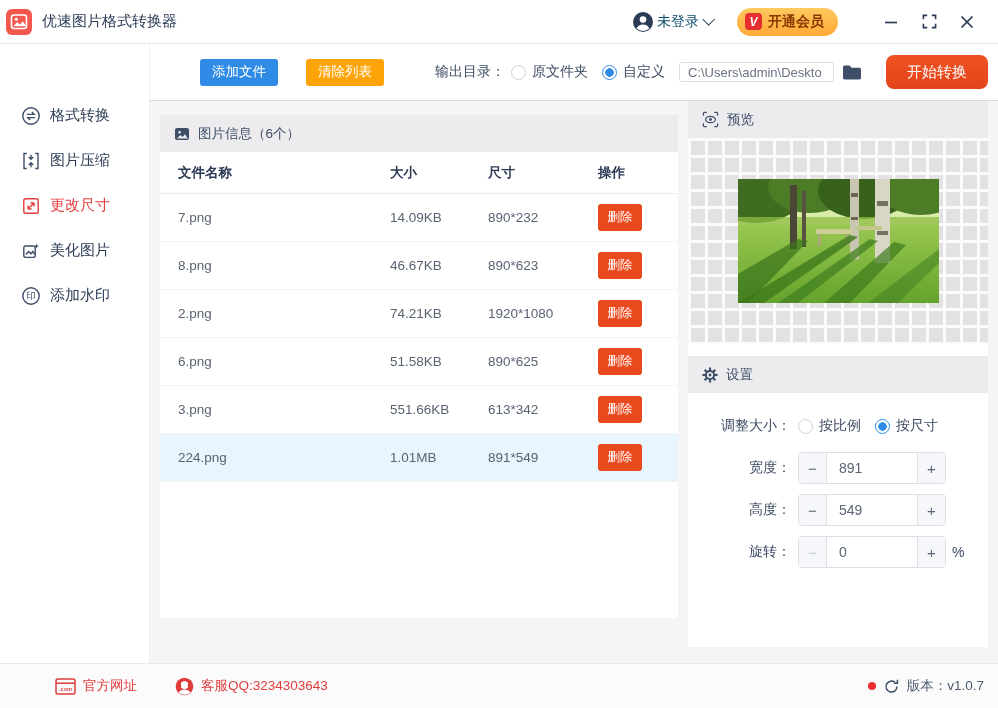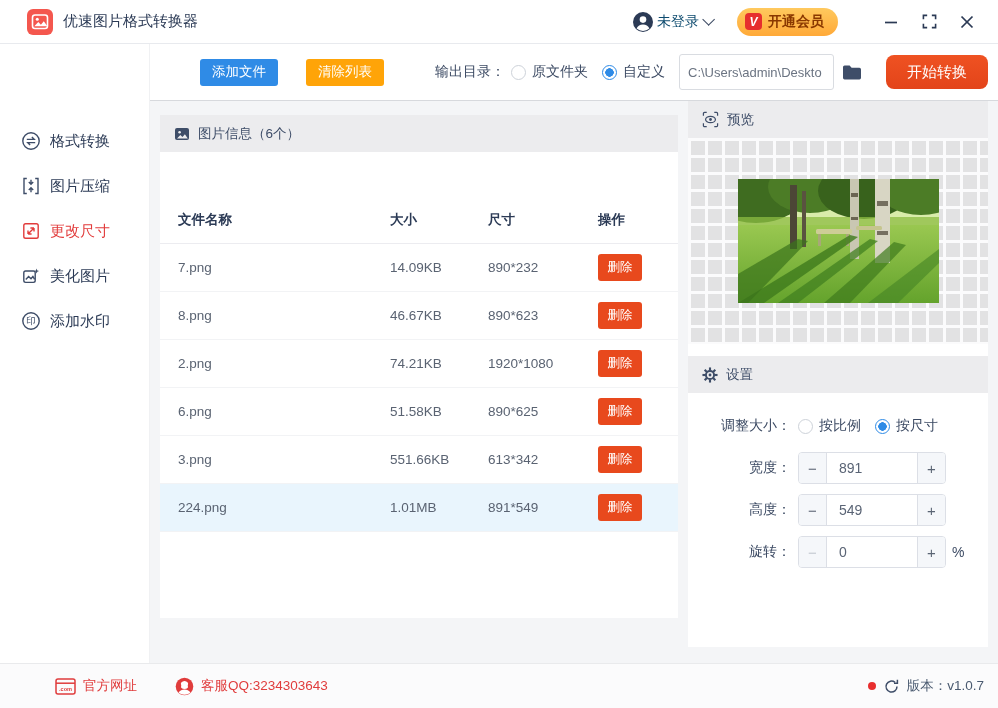--- a/index.html
+++ b/index.html
@@ -1,59 +1,59 @@
 <!DOCTYPE html>
 <html><head>
 <meta charset="utf-8">
 <style>
   * { margin:0; padding:0; box-sizing:border-box; }
   html,body { width:998px; height:708px; }
   body { font-family:"Liberation Sans","DejaVu Sans",sans-serif; background:#fff; color:#2b3a55; overflow:hidden; }
   .app { width:998px; height:708px; display:flex; flex-direction:column; background:#fff; }
 
   
-  .titlebar { height:44px; flex:0 0 44px; display:flex; align-items:center; justify-content:space-between; padding:0 16px 0 27px; border-bottom:1px solid #e8eaee; background:#fff; }
+  .titlebar { height:44px; flex:0 0 44px; display:flex; align-items:center; justify-content:space-between; padding:0 16px 0 6px; border-bottom:1px solid #e8eaee; background:#fff; }
   .tb-left { display:flex; align-items:center; gap:10px; }
   .app-title { font-size:15px; color:#2b3a55; }
   .tb-right { display:flex; align-items:center; }
   .login { display:flex; align-items:center; gap:3px; cursor:pointer; margin-right:26px; font-size:14px; color:#0c4a6e; }
   .chev { width:9px; height:9px; border-right:1.6px solid #3c4a63; border-bottom:1.6px solid #3c4a63; transform:rotate(45deg) translateY(-3px); }
   .vip { display:flex; align-items:center; gap:6px; border:none; cursor:pointer; height:28px; padding:0 14px 0 8px; border-radius:14px; background:linear-gradient(180deg,#ffc95e,#ffa938); font-size:14px; font-weight:bold; color:#8a3800; margin-right:30px; }
   .vip-badge { width:17px; height:17px; border-radius:4px; background:#e62e2e; color:#fff; font-size:12px; font-weight:bold; display:flex; align-items:center; justify-content:center; font-style:italic; }
   .winbtn { width:30px; height:30px; display:flex; align-items:center; justify-content:center; cursor:pointer; margin-left:8px; }
 
   
   .body { flex:1; display:flex; min-height:0; }
   .sidebar { width:150px; flex:0 0 150px; background:#fff; border-right:1px solid #f0f1f3; padding-top:62px; }
-  .side-item { height:45px; display:flex; align-items:flex-end; gap:9px; padding-left:21px; font-size:15px; color:#2b3a55; cursor:pointer; }
+  .side-item { height:45px; display:flex; align-items:flex-start; gap:9px; padding-left:21px; font-size:15px; color:#2b3a55; cursor:pointer; }
   .side-item svg { flex:0 0 auto; color:#3e4d68; }
   .side-item.active { color:#e23c3c; }
   .side-item.active svg { color:#e23c3c; }
 
   .main { flex:1; display:flex; flex-direction:column; min-width:0; }
   .toolbar { height:57px; flex:0 0 57px; background:#fff; border-bottom:1px solid #d7d9dd; display:flex; align-items:center; padding:0 10px 0 13px; }
   .btn { border:none; cursor:pointer; color:#fff; font-size:13.5px; border-radius:3px; height:27px; padding:0 12px; }
   .btn-add { background:#2f8be6; margin-right:28px;margin-left:37px; }
   .btn-clear { background:#ffa408; }
   .out-group { display:flex; align-items:center; margin-left:auto; font-size:14px; color:#3c4a63; }
   .out-label { margin-right:6px; }
   .radio { width:15px; height:15px; border-radius:50%; border:1px solid #cdd2d9; background:#fff; display:inline-block; cursor:pointer; }
   .radio.checked { border:1px solid #2f8be6; background:radial-gradient(circle,#2f8be6 0 4px,#fff 4.5px); }
   .radio-item { display:flex; align-items:center; gap:6px; margin-right:14px; cursor:pointer; }
-  .path-input { width:155px; height:36px; border:1px solid #d9dce1; border-radius:3px; padding:0 8px; font-size:13px; color:#6b7482; font-family:inherit; margin-right:8px; }
+  .path-input { width:155px; height:20px; border:1px solid #d9dce1; border-radius:3px; padding:0 8px; font-size:13px; color:#6b7482; font-family:inherit; margin-right:8px; }
   .folder-btn { cursor:pointer; display:flex; align-items:center; margin-right:24px; }
   .btn-start { background:linear-gradient(180deg,#ef5222,#e3441a); font-size:15px; height:34px; padding:0 21px; border-radius:8px; }
 
   .content { flex:1; background:#f4f5f7; position:relative; min-height:0; }
   .panel-head { height:37px; background:#ececee; display:flex; align-items:center; gap:8px; padding-left:14px; font-size:13.5px; color:#3e4d68; }
 
   
   .file-panel { position:absolute; left:10px; top:14px; width:518px; height:503px; background:#fff; }
   .tgrid { display:grid; grid-template-columns:212px 98px 110px 1fr; align-items:center; padding-left:18px; }
-  .thead { height:48px; font-size:13.5px; font-weight:bold; color:#2b3a55; border-bottom:1px solid #ececf0;margin-top:44px; }
+  .thead { height:42px; font-size:13.5px; font-weight:bold; color:#2b3a55; border-bottom:1px solid #ececf0; }
   .trow { height:48px; font-size:13.5px; color:#5a6372; border-bottom:1px solid #f2f3f5; cursor:pointer; }
   .trow.selected { background:#e9f5fd; }
   .del-btn { width:44px; height:27px; border:none; border-radius:3px; background:#e8491d; color:#fff; font-size:12.5px; cursor:pointer; }
 
   
   .right-panel { position:absolute; left:538px; top:0; width:300px; height:546px; background:#fff; display:flex; flex-direction:column; }
   .checker { height:206px; flex:0 0 206px; background-color:#e2e2e3; background-image:linear-gradient(to right,#fbfbfc 0 3px,transparent 3px),linear-gradient(to bottom,#fbfbfc 0 3px,transparent 3px); background-size:17px 17px; display:flex; align-items:center; justify-content:center; }
   .preview-img { width:201px; height:124px; display:block; }
   .gap12 { height:12px; flex:0 0 12px; background:#fff; }
   .settings-body { flex:1; padding-top:17px; }

